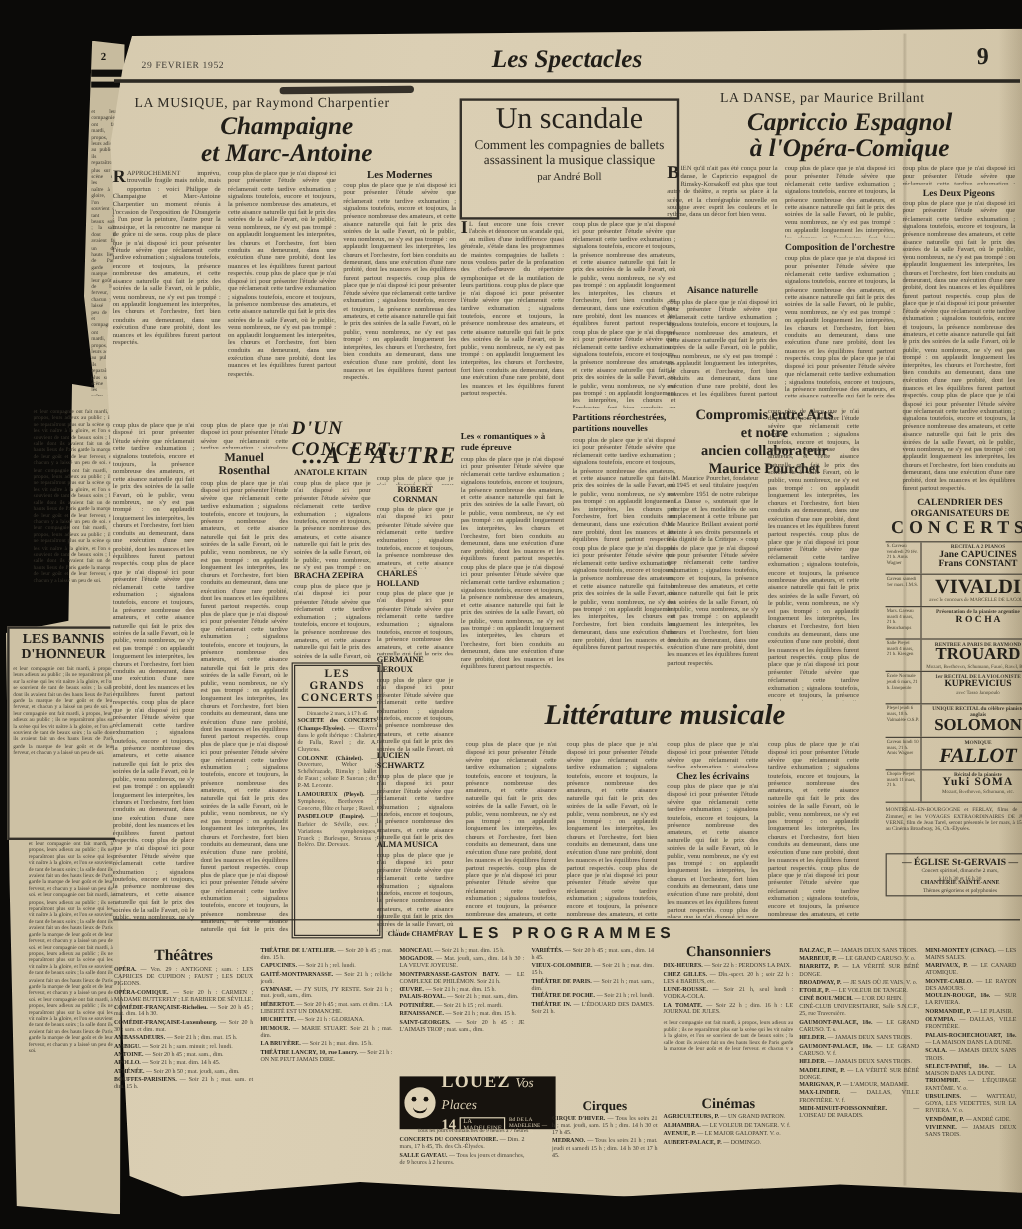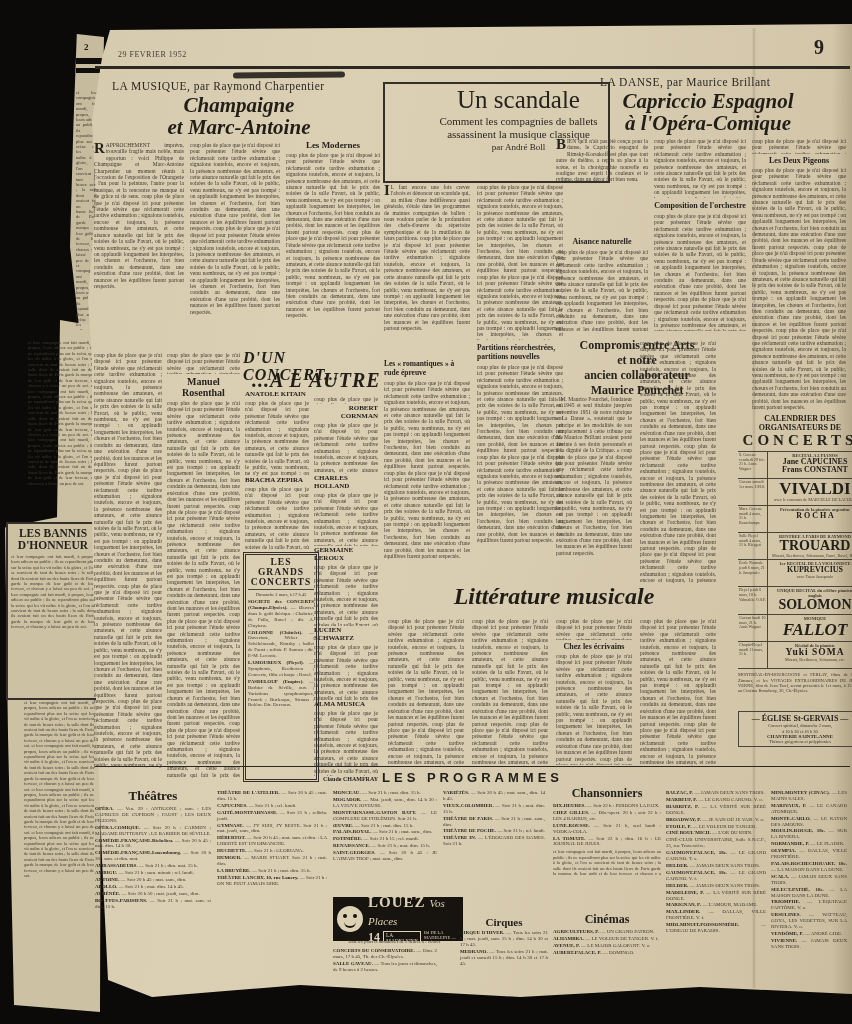--- a/index.html
+++ b/index.html
@@ -17,21 +17,21 @@
   .fold1{left:752px;top:28px;width:4px;height:960px;background:linear-gradient(90deg,rgba(60,50,30,0),rgba(60,50,30,.18),rgba(60,50,30,0));}
   .fold2{left:832px;top:24px;width:20px;height:970px;background:linear-gradient(90deg,rgba(60,50,30,0),rgba(90,75,45,.22));}
   
   .sim{font-size:5.5px;line-height:6.4px;text-align:justify;color:#3c382e;overflow:hidden;word-break:break-word;}
   .sim.tiny{font-size:4.5px;line-height:5.4px;}
   .dropcap{float:left;font-weight:bold;font-size:15px;line-height:13px;padding-right:1px;color:#26231d;}
   .kicker{font-size:11.5px;letter-spacing:.5px;color:#2c2922;white-space:nowrap;}
   .headline{font-style:italic;font-weight:bold;text-align:center;color:#211e18;line-height:1.05;}
   .subhead{font-weight:bold;text-align:center;color:#26231d;}
   .rule{background:#2c2922;}
-  .boxed{border:2px solid #35312a;background:rgba(0,0,0,0);padding-left:44px;}
+  .boxed{border:2px solid #35312a;background:rgba(0,0,0,0);}
   
   .col-title{font-weight:bold;text-align:center;font-size:13px;color:#22201a;margin-bottom:2px;}
   .ln{font-size:5px;line-height:5.9px;text-align:justify;color:#3c382e;margin-bottom:1px;}
   .ln b{color:#2a271f;}
   
   #calendar{border-top:1px solid #4a453b;}
   .cal-hdr{font-weight:bold;text-align:center;color:#26231d;}
   .cal-row{display:flex;border-bottom:1px solid #4a453b;min-height:26px;}
   .cal-left{width:27px;border-right:1px solid #4a453b;font-size:4px;line-height:4.6px;padding:1px;color:#45402f;overflow:hidden;}
   .cal-right{flex:1;text-align:center;padding:1px 2px;overflow:hidden;}
@@ -69,20 +69,21 @@
     <div class="subhead" style="font-size:11.5px;margin-bottom:3px;">D'HONNEUR</div>
     <div class="sim tiny" style="height:130px;">et leur compagnie ont fait mardi, à propos, leurs adieux au public ; ils ne reparaîtront plus sur la scène qui les vit naître à la gloire, et l'on se souvient de tant de beaux soirs ; la salle dont ils avaient fait un des hauts lieux de Paris garde la marque de leur goût et de leur ferveur, et chacun y a laissé un peu de soi. et leur compagnie ont fait mardi, à propos, leurs adieux au public ; ils ne reparaîtront plus sur la scène qui les vit naître à la gloire, et l'on se souvient de tant de beaux soirs ; la salle dont ils avaient fait un des hauts lieux de Paris garde la marque de leur goût et de leur ferveur, et chacun y a laissé un peu de soi.</div>
   </div>
   <div class="abs sim tiny" style="left:24px;top:700px;width:70px;height:300px;">et leur compagnie ont fait mardi, à propos, leurs adieux au public ; ils ne reparaîtront plus sur la scène qui les vit naître à la gloire, et l'on se souvient de tant de beaux soirs ; la salle dont ils avaient fait un des hauts lieux de Paris garde la marque de leur goût et de leur ferveur, et chacun y a laissé un peu de soi. et leur compagnie ont fait mardi, à propos, leurs adieux au public ; ils ne reparaîtront plus sur la scène qui les vit naître à la gloire, et l'on se souvient de tant de beaux soirs ; la salle dont ils avaient fait un des hauts lieux de Paris garde la marque de leur goût et de leur ferveur, et chacun y a laissé un peu de soi. et leur compagnie ont fait mardi, à propos, leurs adieux au public ; ils ne reparaîtront plus sur la scène qui les vit naître à la gloire, et l'on se souvient de tant de beaux soirs ; la salle dont ils avaient fait un des hauts lieux de Paris garde la marque de leur goût et de leur ferveur, et chacun y a laissé un peu de soi. et leur compagnie ont fait mardi, à propos, leurs adieux au public ; ils ne reparaîtront plus sur la scène qui les vit naître à la gloire, et l'on se souvient de tant de beaux soirs ; la salle dont ils avaient fait un des hauts lieux de Paris garde la marque de leur goût et de leur ferveur, et chacun y a laissé un peu de soi.</div>
 
   <div class="abs" id="paper"></div>
   <div class="abs fold1"></div>
   <div class="abs fold2"></div>
 
   <div class="abs" style="left:118px;top:50px;font-size:8px;letter-spacing:.5px;color:#44403a;">29 FEVRIER 1952</div>
+  <div class="abs headline" style="left:95px;top:38px;width:755px;font-size:21px;">Les Spectacles</div>
   <div class="abs pgnum" style="left:814px;top:36px;">9</div>
   <div class="abs rule" style="left:95px;top:66px;width:755px;height:3px;"></div>
   <div class="abs smudge" style="left:233px;top:72px;width:112px;height:6px;transform:rotate(-.6deg);"></div>
 
   <div class="abs kicker" style="left:112px;top:80px;">LA MUSIQUE, par Raymond Charpentier</div>
   <div class="abs headline" style="left:95px;top:116px;width:288px;font-size:21px;">et Marc-Antoine</div>
   <div class="abs headline" style="left:95px;top:94px;width:288px;font-size:21px;">Champaigne</div>
   <div class="abs sim" style="left:94px;top:142px;width:90px;height:206px;"><span class="dropcap">R</span><span>APPROCHEMENT imprévu, trouvaille fragile mais noble, mais opportun : voici Philippe de Champaigne et Marc-Antoine Charpentier un moment réunis à l'occasion de l'exposition de l'Orangerie ; l'un pour la peinture, l'autre pour la musique, et la rencontre ne manque ni de grâce ni de sens.</span> <span>coup plus de place que je n'ai disposé ici pour présenter l'étude sévère que réclamerait cette tardive exhumation ; signalons toutefois, encore et toujours, la présence nombreuse des amateurs, et cette aisance naturelle qui fait le prix des soirées de la salle Favart, où le public, venu nombreux, ne s'y est pas trompé : on applaudit longuement les interprètes, les chœurs et l'orchestre, fort bien conduits au demeurant, dans une exécution d'une rare probité, dont les nuances et les équilibres furent partout respectés.</span></div>
   <div class="abs sim" style="left:190px;top:142px;width:90px;height:206px;">coup plus de place que je n'ai disposé ici pour présenter l'étude sévère que réclamerait cette tardive exhumation ; signalons toutefois, encore et toujours, la présence nombreuse des amateurs, et cette aisance naturelle qui fait le prix des soirées de la salle Favart, où le public, venu nombreux, ne s'y est pas trompé : on applaudit longuement les interprètes, les chœurs et l'orchestre, fort bien conduits au demeurant, dans une exécution d'une rare probité, dont les nuances et les équilibres furent partout respectés. coup plus de place que je n'ai disposé ici pour présenter l'étude sévère que réclamerait cette tardive exhumation ; signalons toutefois, encore et toujours, la présence nombreuse des amateurs, et cette aisance naturelle qui fait le prix des soirées de la salle Favart, où le public, venu nombreux, ne s'y est pas trompé : on applaudit longuement les interprètes, les chœurs et l'orchestre, fort bien conduits au demeurant, dans une exécution d'une rare probité, dont les nuances et les équilibres furent partout respectés.</div>
   <div class="abs" style="left:286px;top:140px;width:94px;">
@@ -134,21 +135,21 @@
   <div class="abs headline" style="left:243px;top:350px;width:140px;font-size:16px;text-align:left;letter-spacing:1px;">D'UN CONCERT...</div>
   <div class="abs headline" style="left:252px;top:370px;width:140px;font-size:20px;text-align:left;letter-spacing:1px;">...A L'AUTRE</div>
   <div class="abs" style="left:245px;top:390px;width:64px;">
     <div class="subhead" style="font-size:7px;text-align:left;">ANATOLE KITAIN</div>
     <div class="sim" style="height:76px;margin-top:2px;">coup plus de place que je n'ai disposé ici pour présenter l'étude sévère que réclamerait cette tardive exhumation ; signalons toutefois, encore et toujours, la présence nombreuse des amateurs, et cette aisance naturelle qui fait le prix des soirées de la salle Favart, où le public, venu nombreux, ne s'y est pas trompé : on applaudit longuement les interprètes, les chœurs et l'orchestre, fort bien conduits au demeurant, dans une exécution d'une rare probité, dont les nuances et les équilibres furent partout respectés.</div>
     <div class="subhead" style="font-size:7px;text-align:left;">BRACHA ZEPIRA</div>
     <div class="sim" style="height:64px;margin-top:2px;">coup plus de place que je n'ai disposé ici pour présenter l'étude sévère que réclamerait cette tardive exhumation ; signalons toutefois, encore et toujours, la présence nombreuse des amateurs, et cette aisance naturelle qui fait le prix des soirées de la salle Favart, où le public, venu nombreux, ne s'y est pas trompé : on applaudit longuement les interprètes, les chœurs et l'orchestre, fort bien conduits au demeurant, dans une exécution d'une rare probité, dont les nuances et les équilibres furent partout respectés.</div>
   </div>
   <div class="abs" style="left:314px;top:396px;width:64px;">
     <div class="sim" style="height:8px;">coup plus de place que je n'ai disposé ici pour présenter l'étude sévère que réclamerait cette tardive exhumation ; signalons toutefois, encore et toujours, la présence nombreuse des amateurs, et cette aisance naturelle qui fait le prix des soirées de la salle Favart, où le public, venu nombreux, ne s'y est pas trompé : on applaudit longuement les interprètes, les chœurs et l'orchestre, fort bien conduits au demeurant, dans une exécution d'une rare probité, dont les nuances et les équilibres furent partout respectés.</div>
-    <div class="subhead" style="font-size:7px;text-align:right;">ROBERT CORNMAN</div>
+    <div class="subhead" style="font-size:7px;text-align:center;">ROBERT CORNMAN</div>
     <div class="sim" style="height:52px;margin-top:2px;">coup plus de place que je n'ai disposé ici pour présenter l'étude sévère que réclamerait cette tardive exhumation ; signalons toutefois, encore et toujours, la présence nombreuse des amateurs, et cette aisance naturelle qui fait le prix des soirées de la salle Favart, où le public, venu nombreux, ne s'y est pas trompé : on applaudit longuement les interprètes, les chœurs et l'orchestre, fort bien conduits au demeurant, dans une exécution d'une rare probité, dont les nuances et les équilibres furent partout respectés.</div>
     <div class="subhead" style="font-size:7px;text-align:left;">CHARLES HOLLAND</div>
     <div class="sim" style="height:54px;margin-top:2px;">coup plus de place que je n'ai disposé ici pour présenter l'étude sévère que réclamerait cette tardive exhumation ; signalons toutefois, encore et toujours, la présence nombreuse des amateurs, et cette aisance naturelle qui fait le prix des soirées de la salle Favart, où le public, venu nombreux, ne s'y est pas trompé : on applaudit longuement les interprètes, les chœurs et l'orchestre, fort bien conduits au demeurant, dans une exécution d'une rare probité, dont les nuances et les équilibres furent partout respectés.</div>
     <div class="subhead" style="font-size:7px;text-align:left;">GERMAINE LEROUX</div>
     <div class="sim" style="height:62px;margin-top:2px;">coup plus de place que je n'ai disposé ici pour présenter l'étude sévère que réclamerait cette tardive exhumation ; signalons toutefois, encore et toujours, la présence nombreuse des amateurs, et cette aisance naturelle qui fait le prix des soirées de la salle Favart, où le public, venu nombreux, ne s'y est pas trompé : on applaudit longuement les interprètes, les chœurs et l'orchestre, fort bien conduits au demeurant, dans une exécution d'une rare probité, dont les nuances et les équilibres furent partout respectés.</div>
     <div class="subhead" style="font-size:7px;text-align:left;">LUCIEN SCHWARTZ</div>
     <div class="sim" style="height:56px;margin-top:2px;">coup plus de place que je n'ai disposé ici pour présenter l'étude sévère que réclamerait cette tardive exhumation ; signalons toutefois, encore et toujours, la présence nombreuse des amateurs, et cette aisance naturelle qui fait le prix des soirées de la salle Favart, où le public, venu nombreux, ne s'y est pas trompé : on applaudit longuement les interprètes, les chœurs et l'orchestre, fort bien conduits au demeurant, dans une exécution d'une rare probité, dont les nuances et les équilibres furent partout respectés.</div>
     <div class="subhead" style="font-size:7px;text-align:left;">ALMA MUSICA</div>
     <div class="sim" style="height:66px;margin-top:2px;">coup plus de place que je n'ai disposé ici pour présenter l'étude sévère que réclamerait cette tardive exhumation ; signalons toutefois, encore et toujours, la présence nombreuse des amateurs, et cette aisance naturelle qui fait le prix des soirées de la salle Favart, où le public, venu nombreux, ne s'y est pas trompé : on applaudit longuement les interprètes, les chœurs et l'orchestre, fort bien conduits au demeurant, dans une exécution d'une rare probité, dont les nuances et les équilibres furent partout respectés.</div>
     <div class="sig">Claude CHAMFRAY</div>

